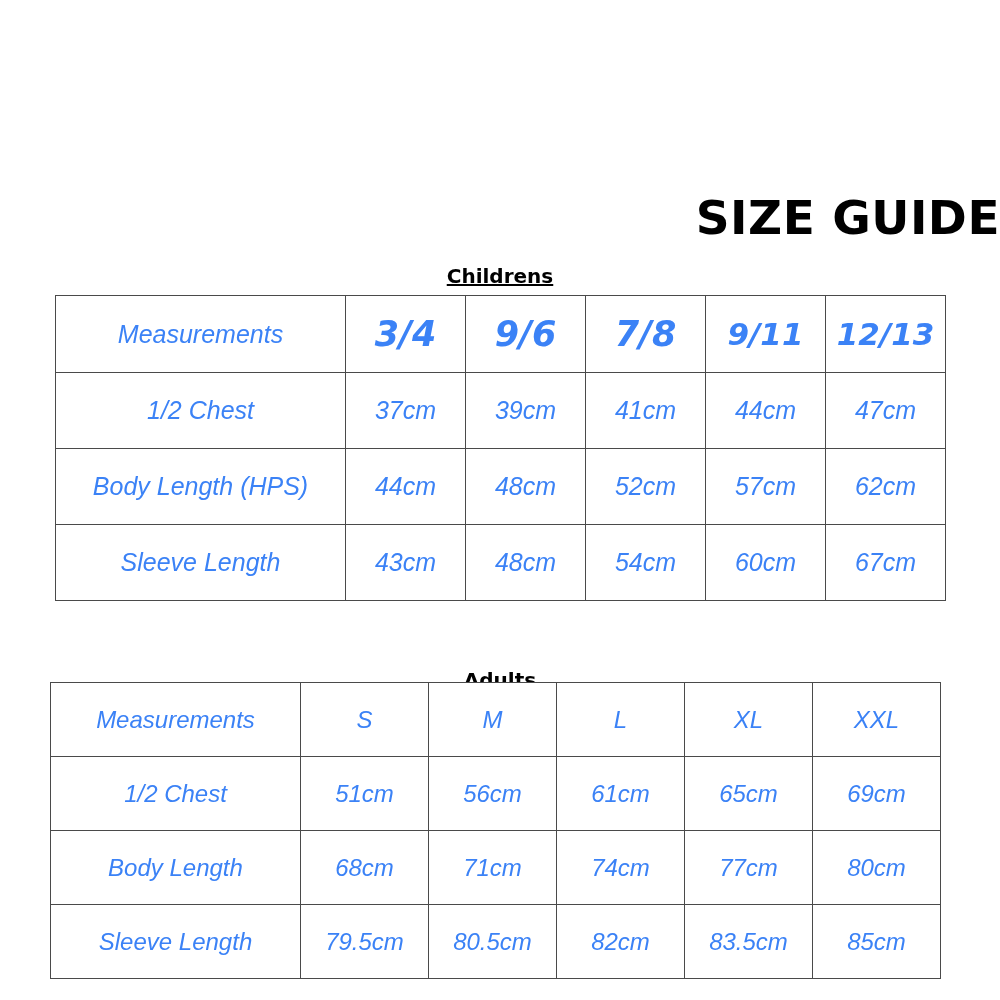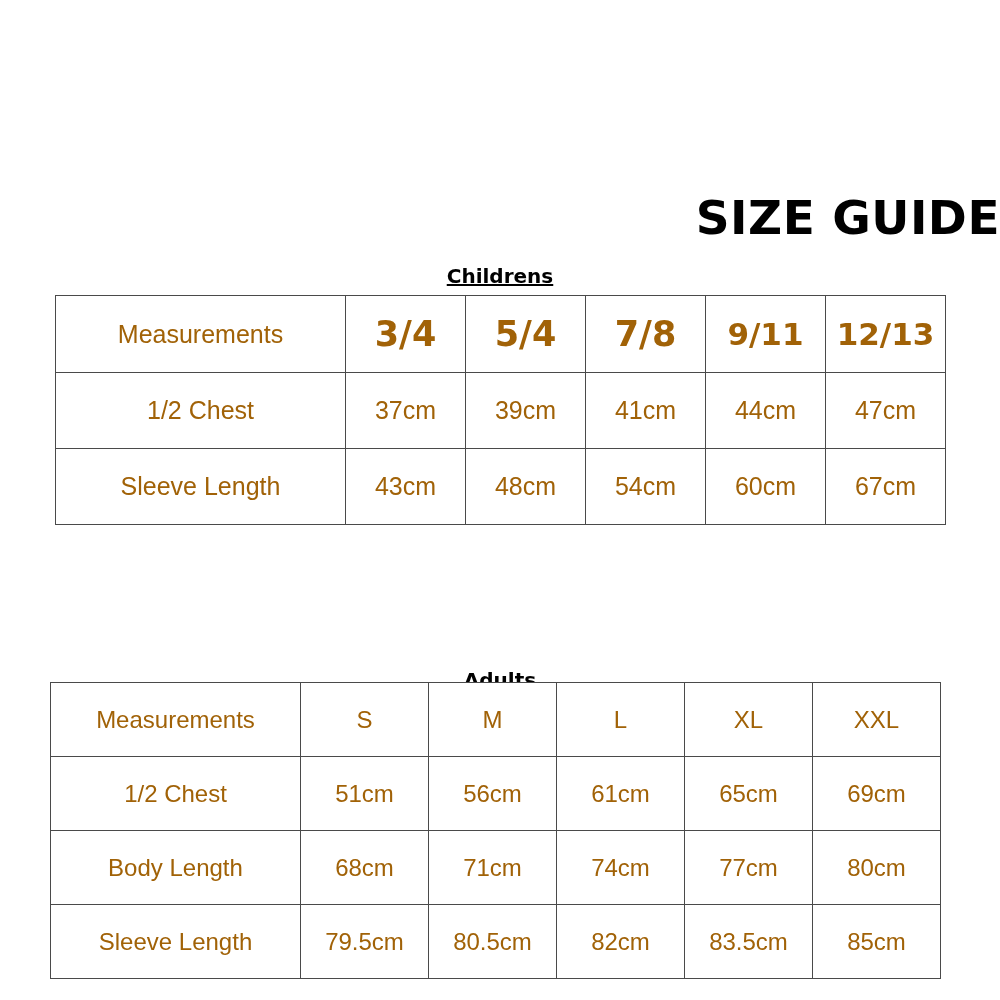--- a/index.html
+++ b/index.html
@@ -53,21 +53,22 @@
 
   table.size-table {
     position: absolute;
     border-collapse: collapse;
     table-layout: fixed;
     background: #ffffff;
   }
   table.size-table td {
     border: 1px solid #4a4a4a;
     text-align: center;
-    color: #a16207;
+    color: #3b82f6;
+    font-style: italic;
   }
 
   
   #table-childrens {
     left: 55px;
     top: 295px;
     width: 890px;
   }
   #table-childrens td {
     height: 73px;
@@ -118,34 +119,42 @@
         <col class="col-size">
         <col class="col-size">
       <col class="col-size">
         <col class="col-size">
         <col class="col-size">
     </colgroup>
     <tbody>
       <tr class="header-row">
         <td class="meas-head">Measurements</td>
         <td class="size-head big">3/4</td>
-        <td class="size-head big">5/4</td>
+        <td class="size-head big">9/6</td>
         <td class="size-head big">7/8</td>
         <td class="size-head mid">9/11</td>
         <td class="size-head mid">12/13</td>
       </tr>
       <tr>
         <td>1/2 Chest</td>
         <td>37cm</td>
         <td>39cm</td>
         <td>41cm</td>
         <td>44cm</td>
         <td>47cm</td>
       </tr>
       <tr>
+        <td>Body Length (HPS)</td>
+        <td>44cm</td>
+        <td>48cm</td>
+        <td>52cm</td>
+        <td>57cm</td>
+        <td>62cm</td>
+      </tr>
+      <tr>
         <td>Sleeve Length</td>
         <td>43cm</td>
         <td>48cm</td>
         <td>54cm</td>
         <td>60cm</td>
         <td>67cm</td>
       </tr>
     </tbody>
   </table>
 

